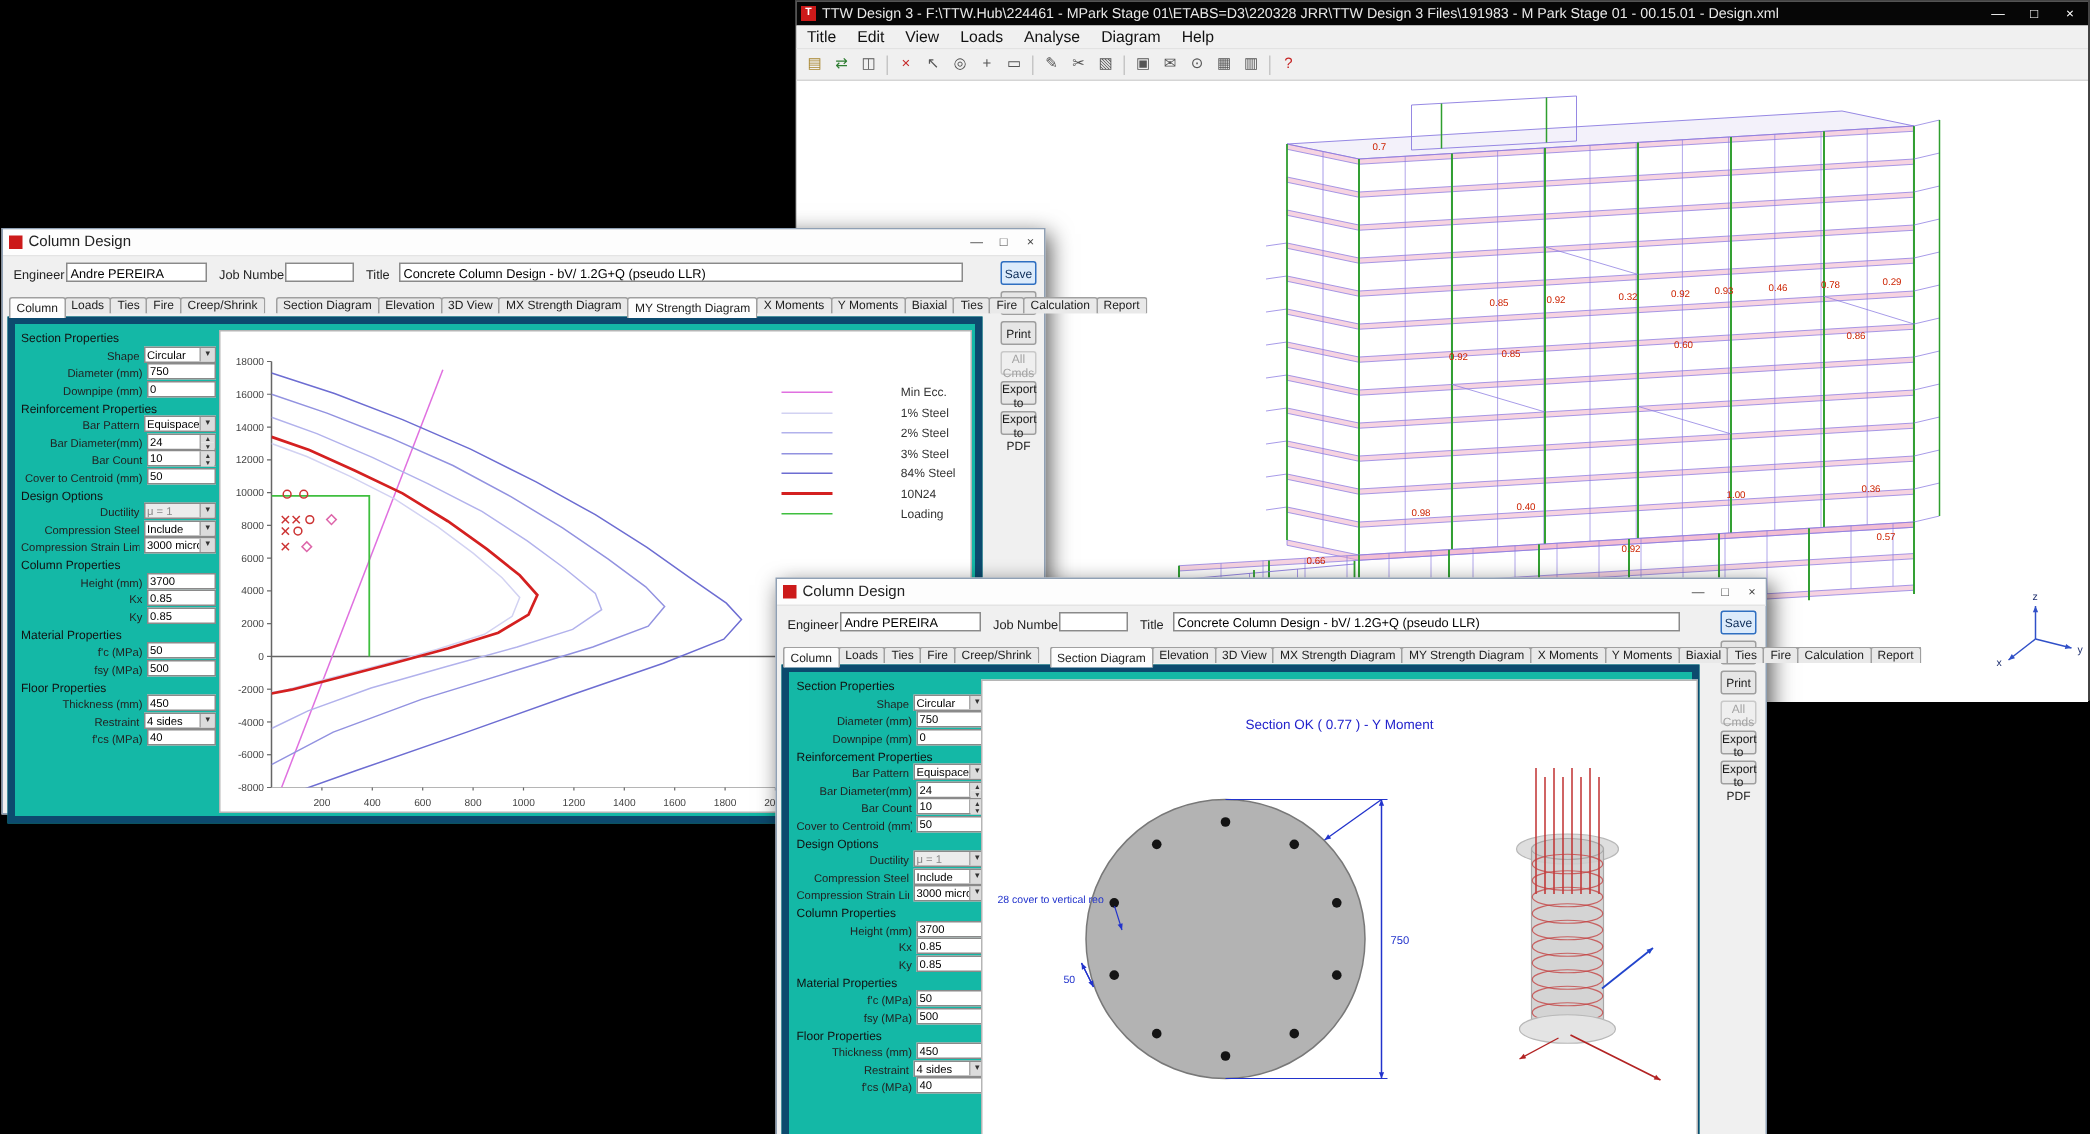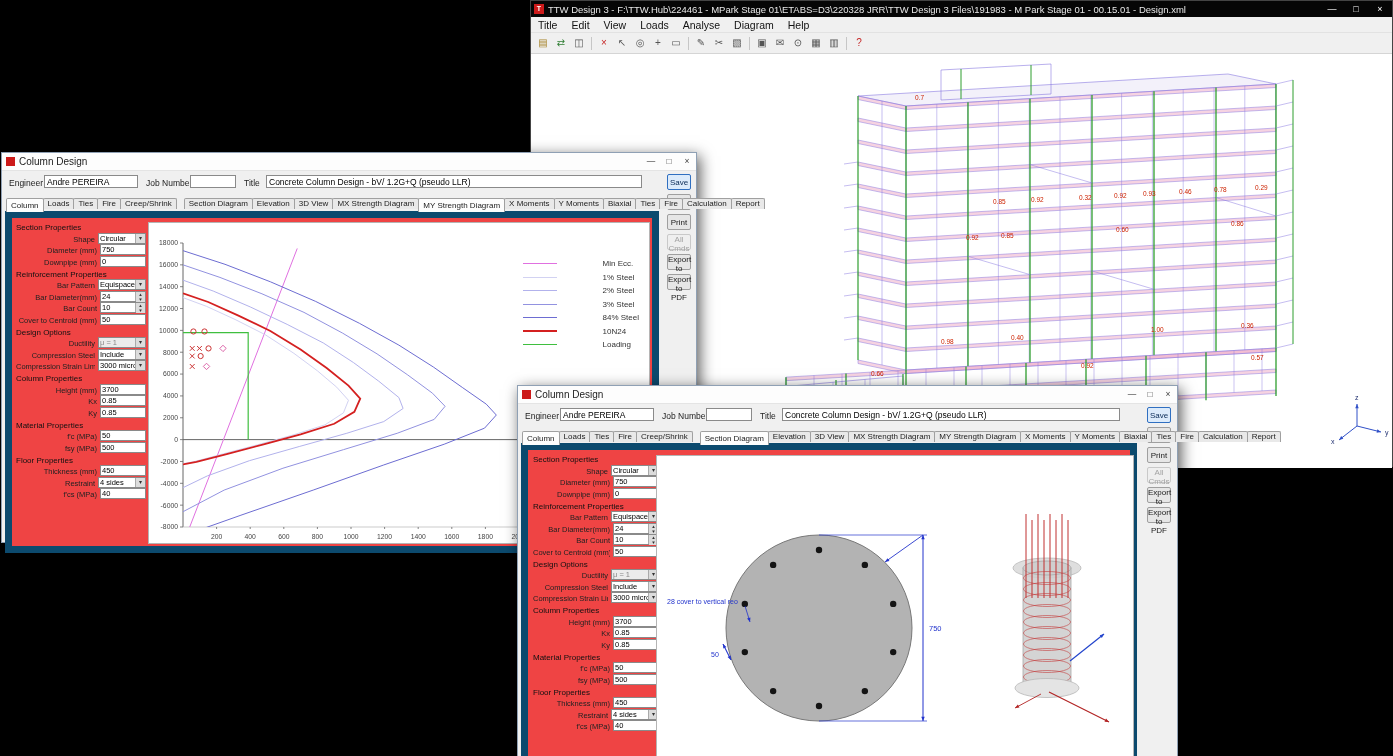--- a/index.html
+++ b/index.html
@@ -46,21 +46,21 @@
   #dlg1 .btncol{right:5px} #dlg2 .btncol{right:6px}
   .dbtn{width:24px;height:16px;font-size:8px;background:#e6e6e6;border:1px solid #9f9f9f;border-radius:2px;
         font-family:inherit;padding:0;color:#1a1a1a;}
   .dbtn.accent{background:#dcebfb;border:1px solid #2f6fc1;color:#0a2a55;}
   .dbtn.disabled{background:#efefef;border-color:#c9c9c9;color:#a3a3a3;}
   .tabstrip{position:absolute;left:4px;top:27px;display:flex;align-items:flex-start;height:13px;}
   .tab{font-size:8px;color:#222;background:#e9e9e9;border:1px solid #a0a0a0;border-bottom:none;
        border-radius:2px 2px 0 0;padding:0 4px;height:10px;line-height:10px;margin-right:-1px;white-space:nowrap;}
   .tab.active{background:#fdfdfd;height:13px;line-height:13px;position:relative;z-index:2;}
   .tabgap{width:8px;flex:none;}
-  .tabpage{position:absolute;border:7px solid #0c4a6e;background:#ef4444;}
+  .tabpage{position:absolute;border:5px solid #0c4a6e;background:#14b8a6;}
   #dlg1 .tabpage{left:3px;top:40px;width:640px;height:328px;}
   #dlg2 .tabpage{left:3px;top:39px;width:602px;height:322px;}
   .form{position:absolute;top:2px;}
   #dlg1 .form{left:4px;width:130px} #dlg2 .form{left:5px;width:126px}
   .grp-title{font-size:8px;color:#111;margin-top:3px;}
   .frow{display:flex;align-items:flex-end;height:11.5px;}
   .frow label{flex:1;text-align:right;font-size:7.5px;color:#222;margin-right:3px;white-space:nowrap;overflow:hidden;}
   .finp{width:46px;height:11px;font-size:7.5px;border:1px solid #8a8a8a;padding:0 1px;background:#fff;
         box-sizing:border-box;font-family:inherit;flex:none;}
   .sel{width:48px;height:11px;border:1px solid #8a8a8a;background:#fff;font-size:7.5px;display:flex;
@@ -718,20 +718,21 @@
                 <span class="txt">4 sides</span>
                 <span class="arr">▾</span>
               </div>
             </div>
             <div class="frow">
               <label>f'cs (MPa)</label>
               <input class="finp" value="40" style="">
             </div>
           </div>
         <div class="section-panel">
+          <div class="sec-status st1">Section OK ( 0.77 ) - Y Moment</div>
           <svg id="section-svg" width="474" height="310" viewBox="0 0 474 310">
               <g>
                 <circle cx="162" cy="172" r="93" fill="#b3b3b3" stroke="#787878" stroke-width="1"></circle>
                 <circle cx="162" cy="94" r="3.2" fill="#141414"></circle>
                 <circle cx="207.84724967881291" cy="108.8966744387541" r="3.2" fill="#141414"></circle>
                 <circle cx="236.18240827102198" cy="147.8966744387541" r="3.2" fill="#141414"></circle>
                 <circle cx="236.18240827102198" cy="196.1033255612459" r="3.2" fill="#141414"></circle>
                 <circle cx="207.84724967881291" cy="235.1033255612459" r="3.2" fill="#141414"></circle>
                 <circle cx="162" cy="250" r="3.2" fill="#141414"></circle>
                 <circle cx="116.15275032118711" cy="235.1033255612459" r="3.2" fill="#141414"></circle>

